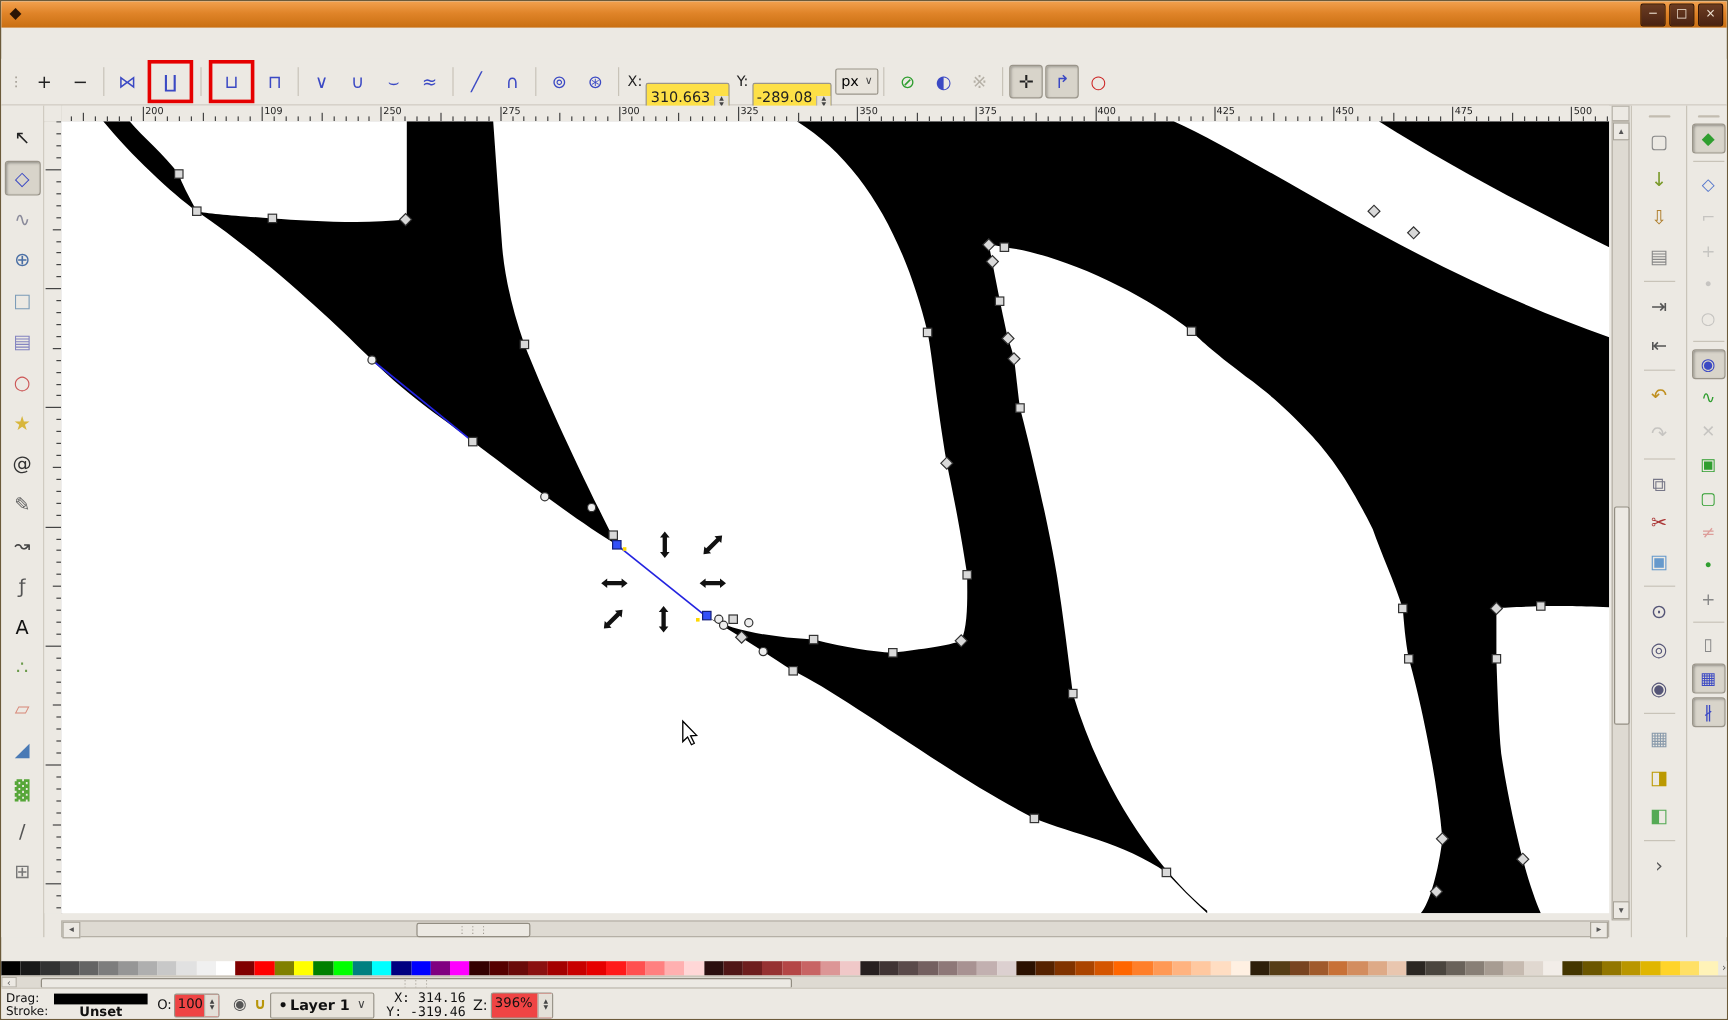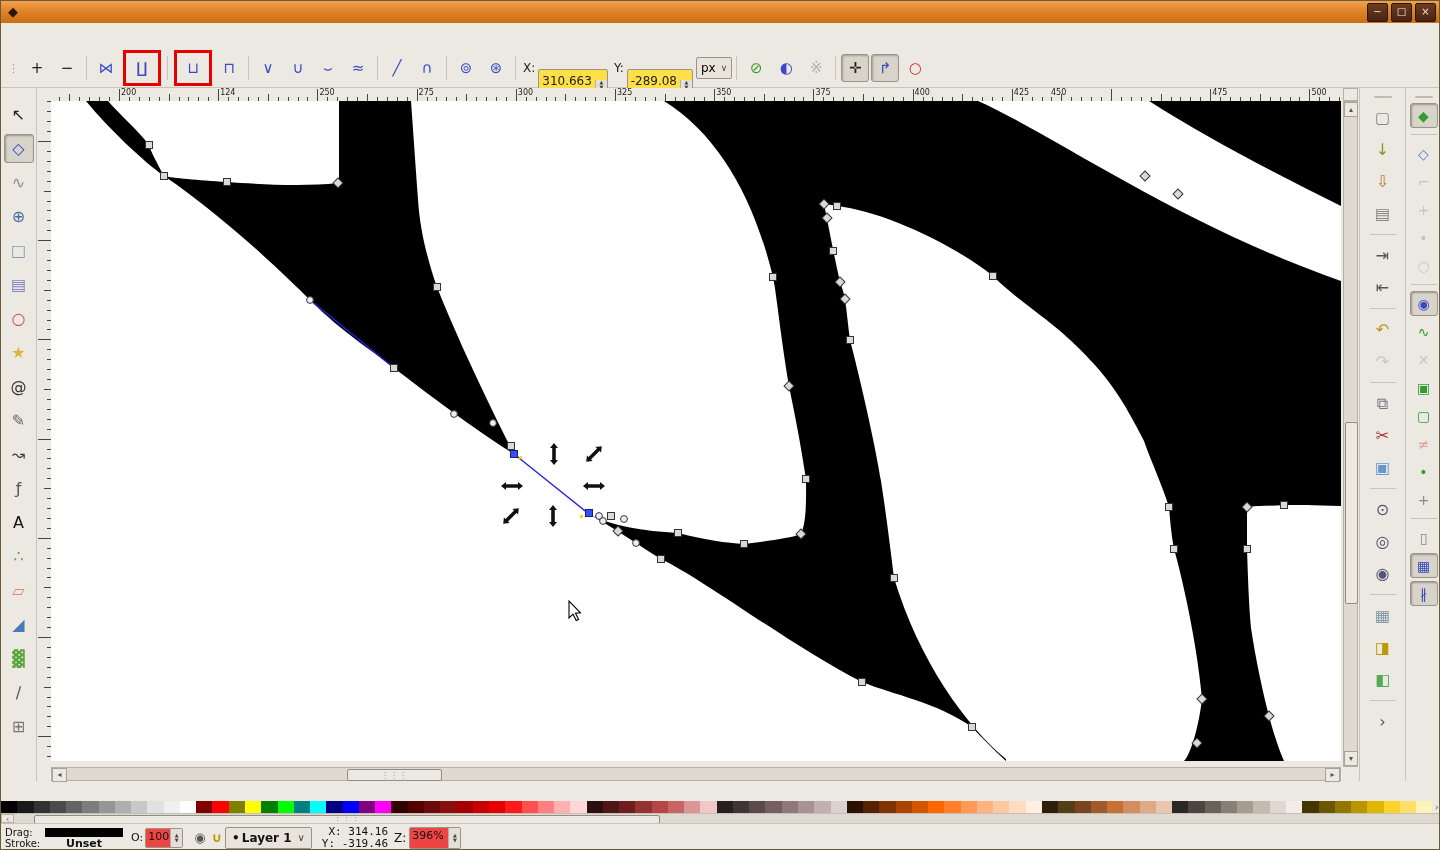--- a/index.html
+++ b/index.html
@@ -188,21 +188,21 @@
       <div class="tickh" style="left: 77.92px; height: 4px;"></div>
       <div class="tickh" style="left: 87.84px; height: 4px;"></div>
       <div class="tickh" style="left: 97.76px; height: 4px;"></div>
       <div class="tickh" style="left: 107.68px; height: 4px;"></div>
       <div class="tickh" style="left: 117.6px; height: 7px;"></div>
       <div class="tickh" style="left: 127.52px; height: 4px;"></div>
       <div class="tickh" style="left: 137.44px; height: 4px;"></div>
       <div class="tickh" style="left: 147.36px; height: 4px;"></div>
       <div class="tickh" style="left: 157.28px; height: 4px;"></div>
       <div class="tickh" style="left: 167.2px; height: 12px;"></div>
-      <div class="rlabelh" style="left: 169.2px;">124</div>
+      <div class="rlabelh" style="left: 169.2px;">109</div>
       <div class="tickh" style="left: 177.12px; height: 4px;"></div>
       <div class="tickh" style="left: 187.04px; height: 4px;"></div>
       <div class="tickh" style="left: 196.96px; height: 4px;"></div>
       <div class="tickh" style="left: 206.88px; height: 4px;"></div>
       <div class="tickh" style="left: 216.8px; height: 7px;"></div>
       <div class="tickh" style="left: 226.72px; height: 4px;"></div>
       <div class="tickh" style="left: 236.64px; height: 4px;"></div>
       <div class="tickh" style="left: 246.56px; height: 4px;"></div>
       <div class="tickh" style="left: 256.48px; height: 4px;"></div>
       <div class="tickh" style="left: 266.4px; height: 12px;"></div>
@@ -287,21 +287,21 @@
       <div class="tickh" style="left: 970.72px; height: 4px;"></div>
       <div class="tickh" style="left: 980.64px; height: 4px;"></div>
       <div class="tickh" style="left: 990.56px; height: 4px;"></div>
       <div class="tickh" style="left: 1000.48px; height: 4px;"></div>
       <div class="tickh" style="left: 1010.4px; height: 7px;"></div>
       <div class="tickh" style="left: 1020.32px; height: 4px;"></div>
       <div class="tickh" style="left: 1030.24px; height: 4px;"></div>
       <div class="tickh" style="left: 1040.16px; height: 4px;"></div>
       <div class="tickh" style="left: 1050.08px; height: 4px;"></div>
       <div class="tickh" style="left: 1060px; height: 12px;"></div>
-      <div class="rlabelh" style="left: 1000px;">450</div>
+      <div class="rlabelh" style="left: 1062px;">450</div>
       <div class="tickh" style="left: 1069.92px; height: 4px;"></div>
       <div class="tickh" style="left: 1079.84px; height: 4px;"></div>
       <div class="tickh" style="left: 1089.76px; height: 4px;"></div>
       <div class="tickh" style="left: 1099.68px; height: 4px;"></div>
       <div class="tickh" style="left: 1109.6px; height: 7px;"></div>
       <div class="tickh" style="left: 1119.52px; height: 4px;"></div>
       <div class="tickh" style="left: 1129.44px; height: 4px;"></div>
       <div class="tickh" style="left: 1139.36px; height: 4px;"></div>
       <div class="tickh" style="left: 1149.28px; height: 4px;"></div>
       <div class="tickh" style="left: 1159.2px; height: 12px;"></div>

